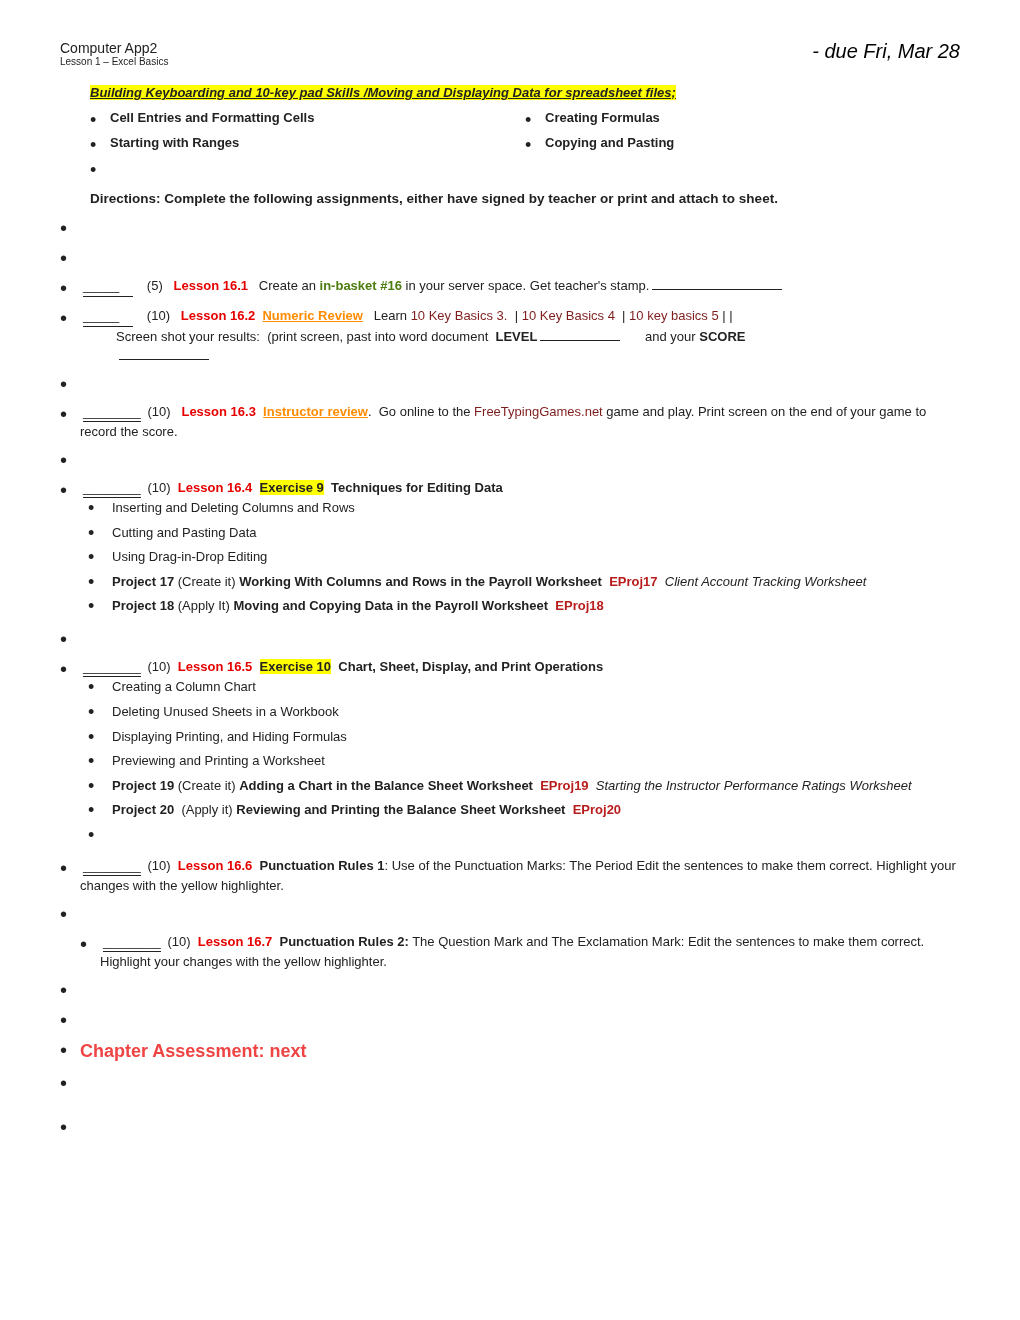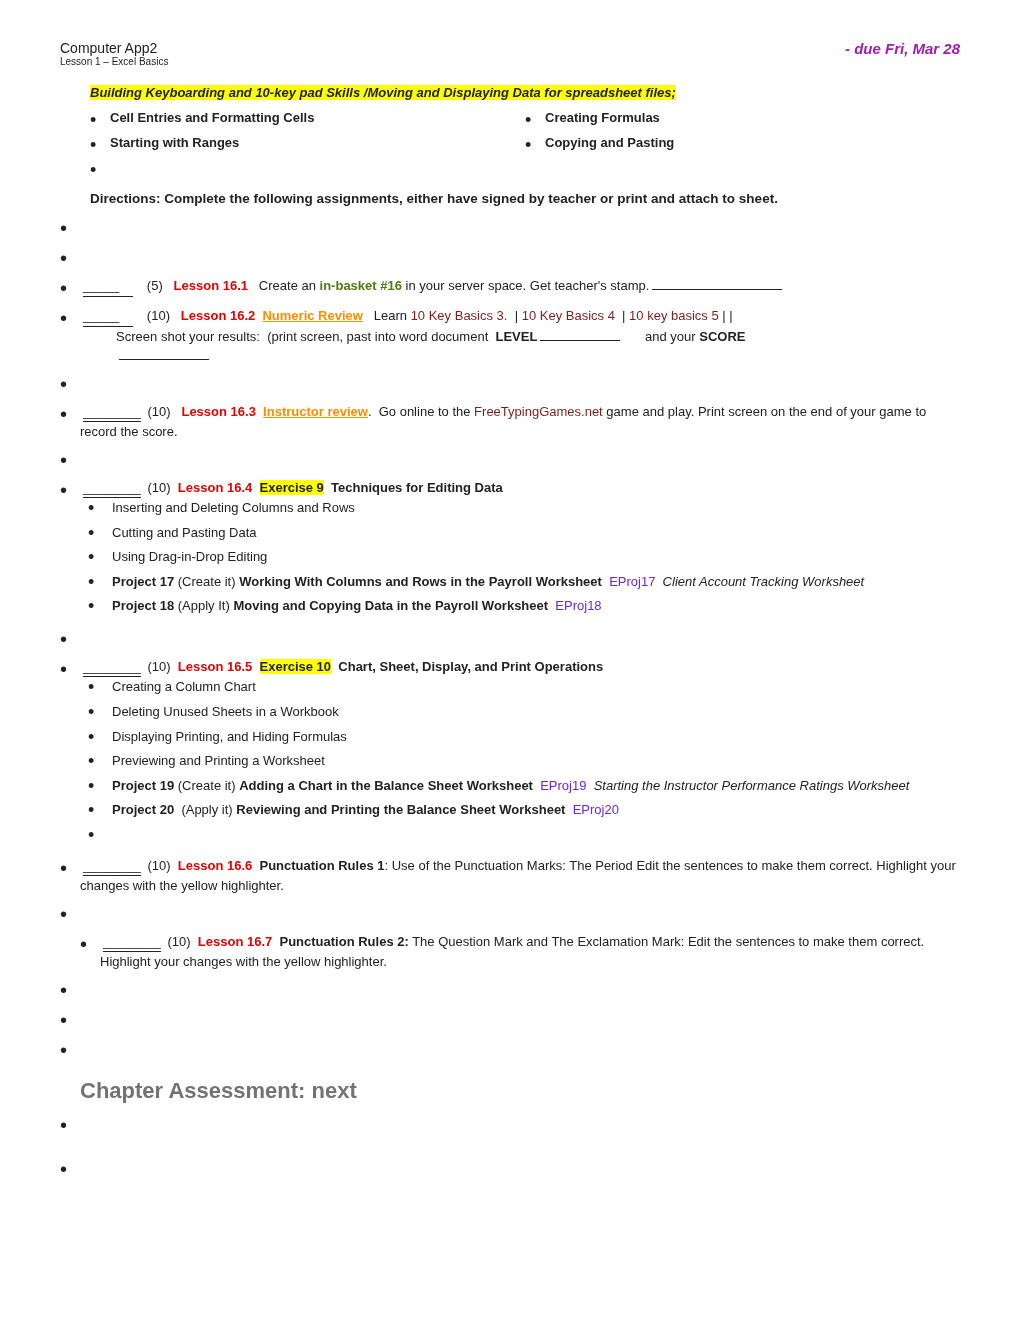--- a/index.html
+++ b/index.html
@@ -13,38 +13,39 @@
       min-height: 1320px;
     }
     .header-row {
       display: flex;
       justify-content: space-between;
       align-items: flex-start;
       margin-bottom: 18px;
     }
     .header-left {}
     .header-right {
-      color: #a21caf;
+      color: #000000;
       font-style: italic;
-      font-size: 15px;
-      font-weight: bold;
+      font-size: 20px;
+      font-weight: normal;
     }
     .course-title {
       font-size: 14px;
       font-weight: normal;
     }
     .lesson-title {
       font-size: 10px;
     }
     .highlighted-heading {
       background-color: #ffff00;
       font-weight: bold;
       font-style: italic;
       font-size: 13px;
       display: inline;
+      text-decoration: underline;
     }
     .bold { font-weight: bold; }
     .directions {
       font-weight: bold;
       font-size: 13.5px;
       margin: 10px 0 0 0;
     }
     .lesson-label {
       color: #e60000;
       font-weight: bold;
@@ -60,28 +61,27 @@
     }
     .link-blue {
       color: #7f1d1d;
       cursor: pointer;
     }
     .exercise-label {
       background-color: #ffff00;
       font-weight: bold;
     }
     .proj-label {
-      color: #6d28d9;
-      font-weight: normal;
+      color: #b91c1c;
+      font-weight: bold;
     }
     .chapter-assessment {
-      color: #737373;
-      font-size: 22px;
-      font-weight: bold;
-      margin-top: 36px;
+      color: #ef4444;
+      font-size: 18px;
+      font-weight: bold;
     }
     .blank {
       display: inline-block;
       border-bottom: 1px solid #222;
       min-width: 50px;
       margin: 0 3px;
     }
     .blank-long {
       display: inline-block;
       border-bottom: 1px solid #222;

